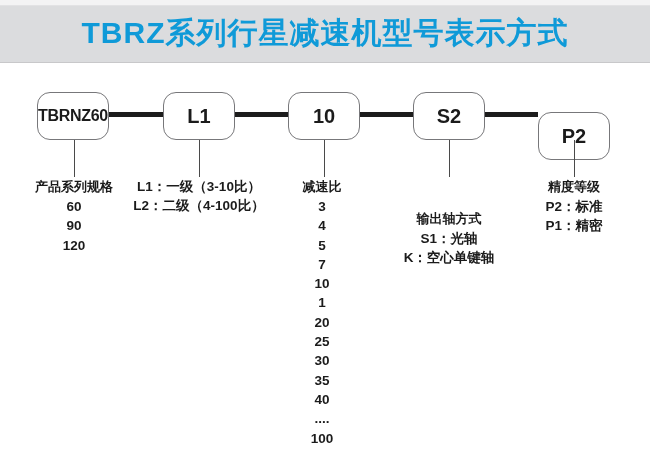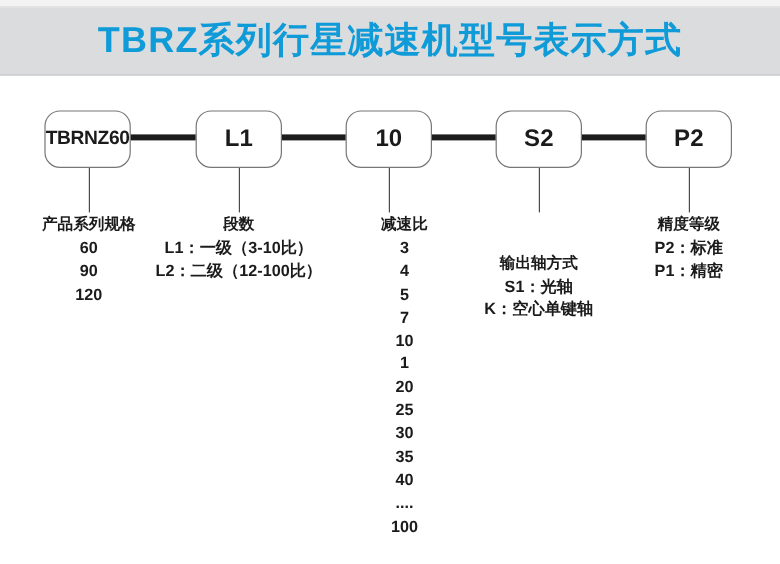--- a/index.html
+++ b/index.html
@@ -44,36 +44,36 @@
     color: #1b1b1b; font-weight: bold;
   }
   .col .hdr  { font-size: 13px;   line-height: 20px;   height: 20px; }
   .col .item { font-size: 13.5px; line-height: 19.3px; height: 19.3px; white-space: nowrap; }
 
   
   #box-0 { left: 37px; }
   #box-1 { left: 163px; }
   #box-2 { left: 288px; }
   #box-3 { left: 413px; }
-  #box-4 { left: 538px; }
+  #box-4 { left: 538px; margin-top: 20px; }
   
   #conn-0 { left: 109px; width: 54px; }
   #conn-1 { left: 235px; width: 53px; }
   #conn-2 { left: 360px; width: 53px; }
   #conn-3 { left: 485px; width: 53px; }
   
   #vline-0 { left: 73.5px; }
   #vline-1 { left: 198.5px; }
   #vline-2 { left: 323.5px; }
   #vline-3 { left: 448.5px; }
   #vline-4 { left: 573.5px; }
   
   #col-0 { left: -16px; }
   #col-1 { left: 109px; }
-  #col-2 { left: 247px; }
+  #col-2 { left: 232px; }
   #col-3 { left: 359px; margin-top: 32px; }
   #col-4 { left: 484px; }
 </style>
 </head>
 <body>
 
 <div id="page">
 
   <div id="topstrip"></div>
 
@@ -101,24 +101,23 @@
   <div class="col" id="col-0">
     <div class="hdr">产品系列规格</div>
     <div>
         <div class="item">60</div>
         <div class="item">90</div>
         <div class="item">120</div>
       </div>
   </div>
 
   <div class="col" id="col-1">
-    <div class="hdr">段数</div>
     <div>
         <div class="item">L1：一级（3-10比）</div>
-        <div class="item">L2：二级（12-100比）</div>
+        <div class="item">L2：二级（4-100比）</div>
       </div>
   </div>
 
   <div class="col" id="col-2">
     <div class="hdr">减速比</div>
     <div>
         <div class="item">3</div>
         <div class="item">4</div>
         <div class="item">5</div>
         <div class="item">7</div>

